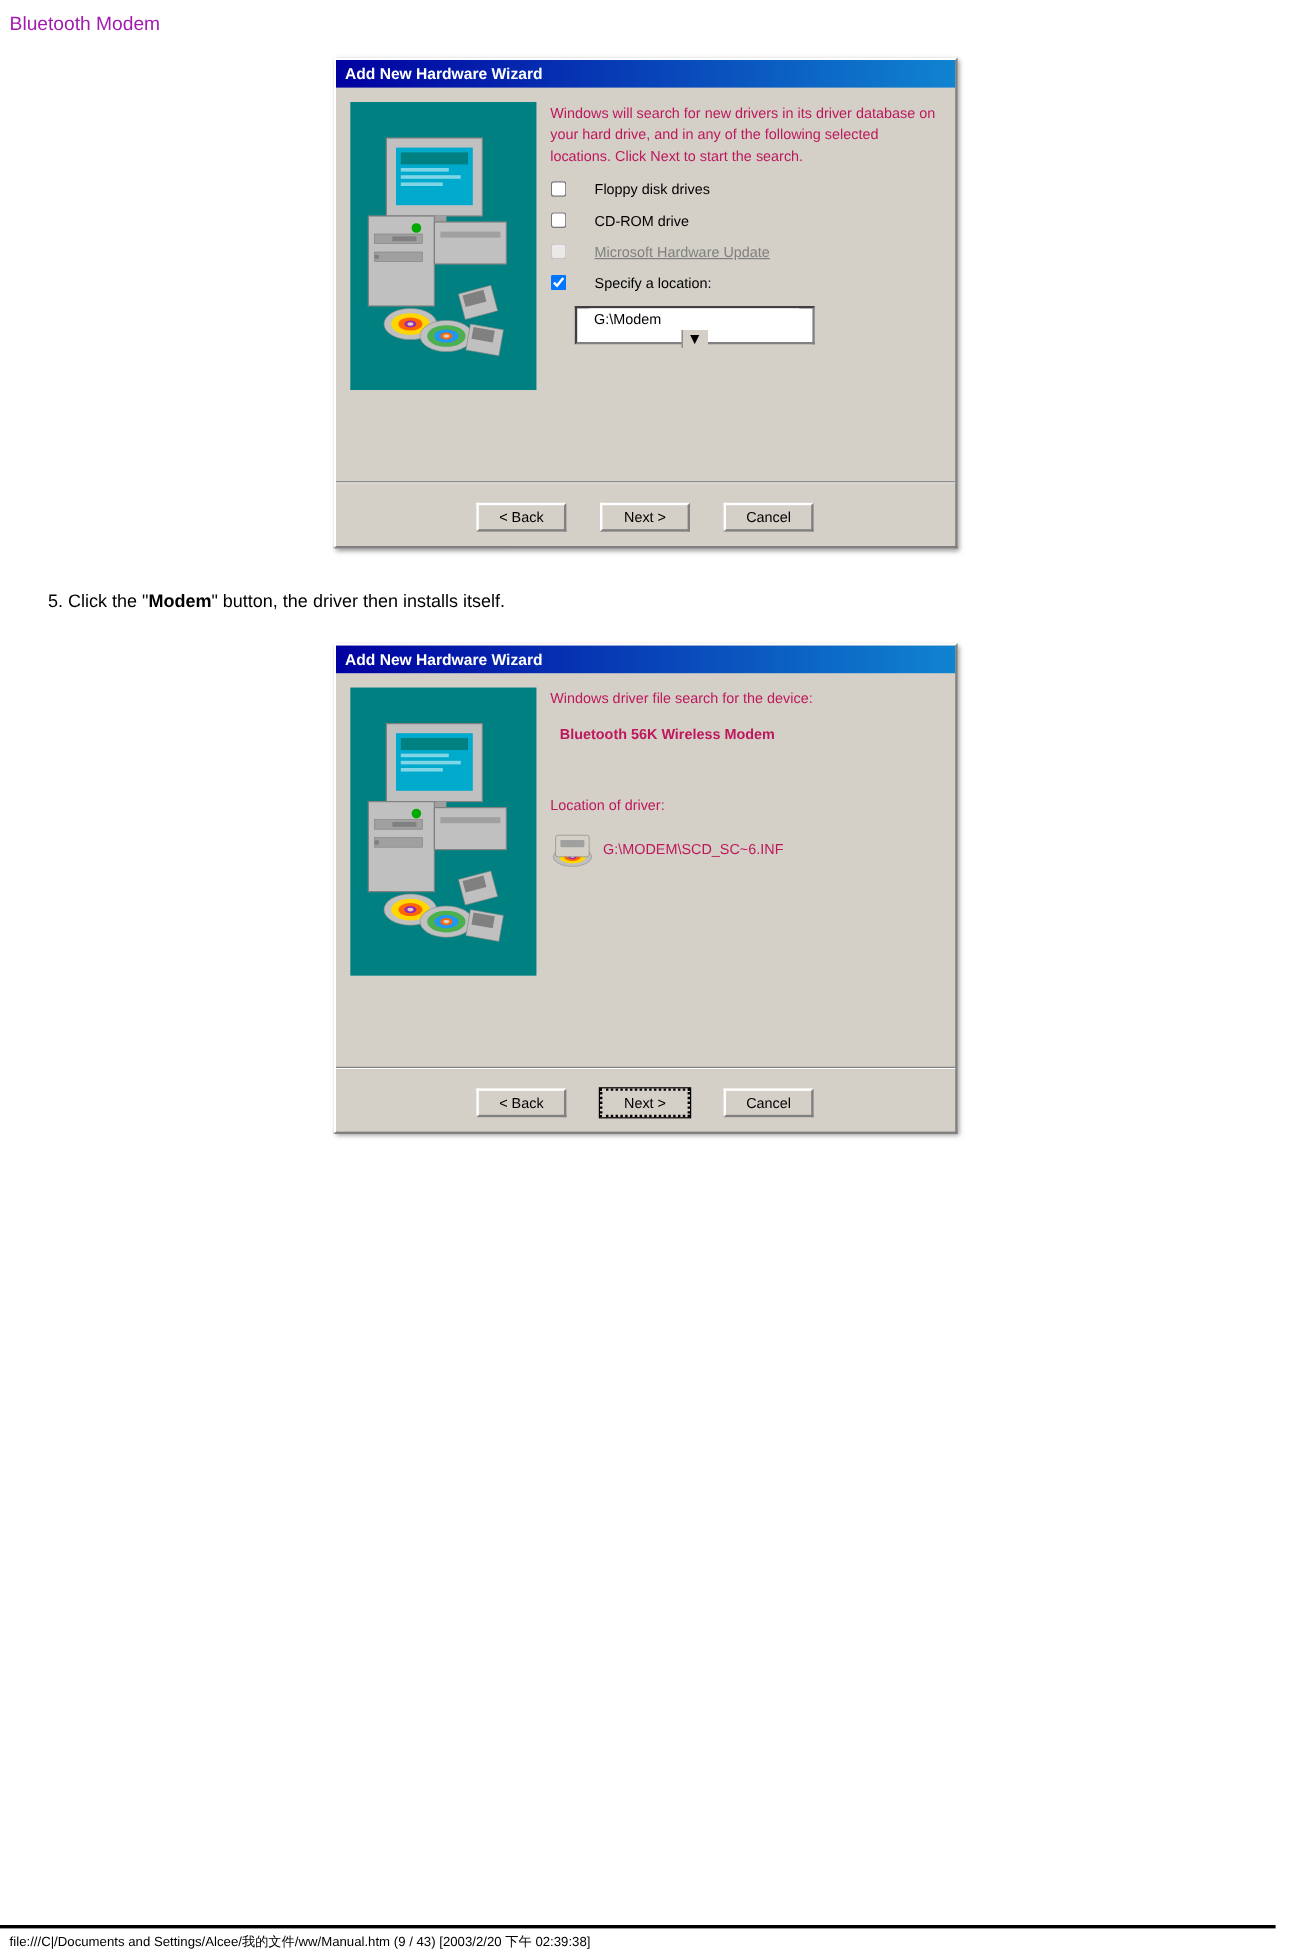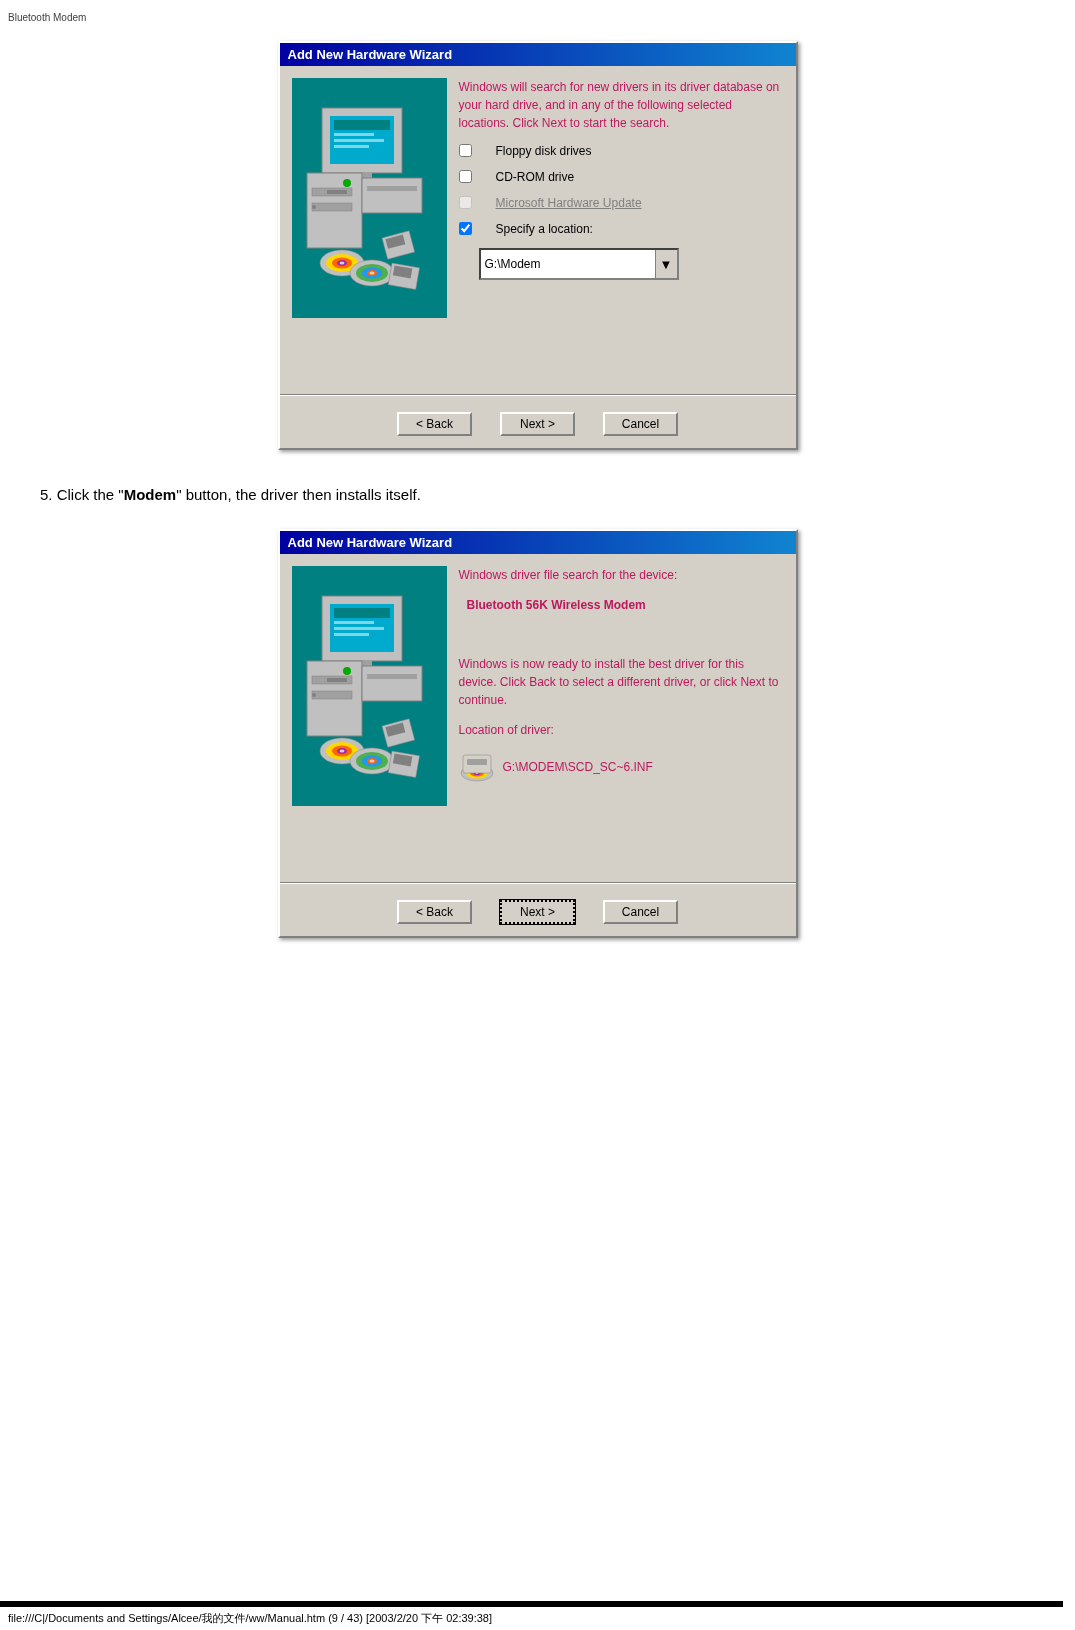--- a/index.html
+++ b/index.html
@@ -5,23 +5,23 @@
     * { margin: 0; padding: 0; box-sizing: border-box; }
     body {
       font-family: Arial, sans-serif;
       font-size: 13px;
       background: #ffffff;
       width: 1075px;
       min-height: 1630px;
       padding: 8px 0;
     }
     .page-title {
-      font-size: 10px;
+      font-size: 16px;
       padding: 4px 8px 8px 8px;
-      color: #404040;
+      color: #a21caf;
     }
     .content-area {
       padding: 0 20px;
     }
     
     .dialog-wrapper {
       display: flex;
       justify-content: center;
       margin: 10px 0 20px 0;
     }
@@ -84,20 +84,21 @@
     .location-input-wrapper {
       display: flex;
       align-items: center;
       background: #ffffff;
       border: 2px solid #808080;
       border-top-color: #404040;
       border-left-color: #404040;
       height: 32px;
       width: 200px;
       position: relative;
+      flex-direction: column;
     }
     .location-input {
       border: none;
       background: #ffffff;
       font-size: 12px;
       padding: 2px 4px;
       width: 175px;
       outline: none;
     }
     .dropdown-arrow {
@@ -164,21 +165,21 @@
     
     .footer {
       position: fixed;
       bottom: 0;
       left: 0;
       width: 1063px;
       font-size: 11px;
       color: #000;
       padding: 4px 8px;
       background: #fff;
-      border-top: 6px solid #000000;
+      border-top: 3px solid #000000;
     }
   </style>
 </head>
 <body>
 
 <div class="page-title">Bluetooth Modem</div>
 
 <div class="content-area">
 
   <div class="dialog-wrapper">
@@ -318,21 +319,20 @@
             <rect x="100" y="185" width="28" height="22" fill="#c0c0c0" stroke="#808080" stroke-width="0.5" transform="rotate(10, 100, 185)"></rect>
             <rect x="103" y="187" width="18" height="10" fill="#808080" transform="rotate(10, 100, 185)"></rect>
 
             <rect x="70" y="100" width="60" height="35" fill="#c0c0c0" stroke="#808080" stroke-width="1"></rect>
             <rect x="75" y="108" width="50" height="5" fill="#a0a0a0"></rect>
           </svg>
         </div>
         <div class="dialog-content">
           <p class="dialog-text">Windows driver file search for the device:</p>
           <p class="dialog-text driver-name">Bluetooth 56K Wireless Modem</p>
-          <p class="dialog-text">Windows is now ready to install the best driver for this device. Click Back to select a different driver, or click Next to continue.</p>
           <p class="dialog-text">Location of driver:</p>
           <div class="driver-location-row">
 
             <svg width="36" height="32" viewBox="0 0 36 32">
               <ellipse cx="18" cy="22" rx="16" ry="8" fill="#c0c0c0" stroke="#888" stroke-width="0.5"></ellipse>
               <ellipse cx="18" cy="22" rx="11" ry="5.5" fill="#FFD700"></ellipse>
               <ellipse cx="18" cy="22" rx="7" ry="3.5" fill="#FF6600"></ellipse>
               <ellipse cx="18" cy="22" rx="3.5" ry="2" fill="#9C27B0"></ellipse>
               <ellipse cx="18" cy="22" rx="1.5" ry="1" fill="#d4d0c8"></ellipse>
 

